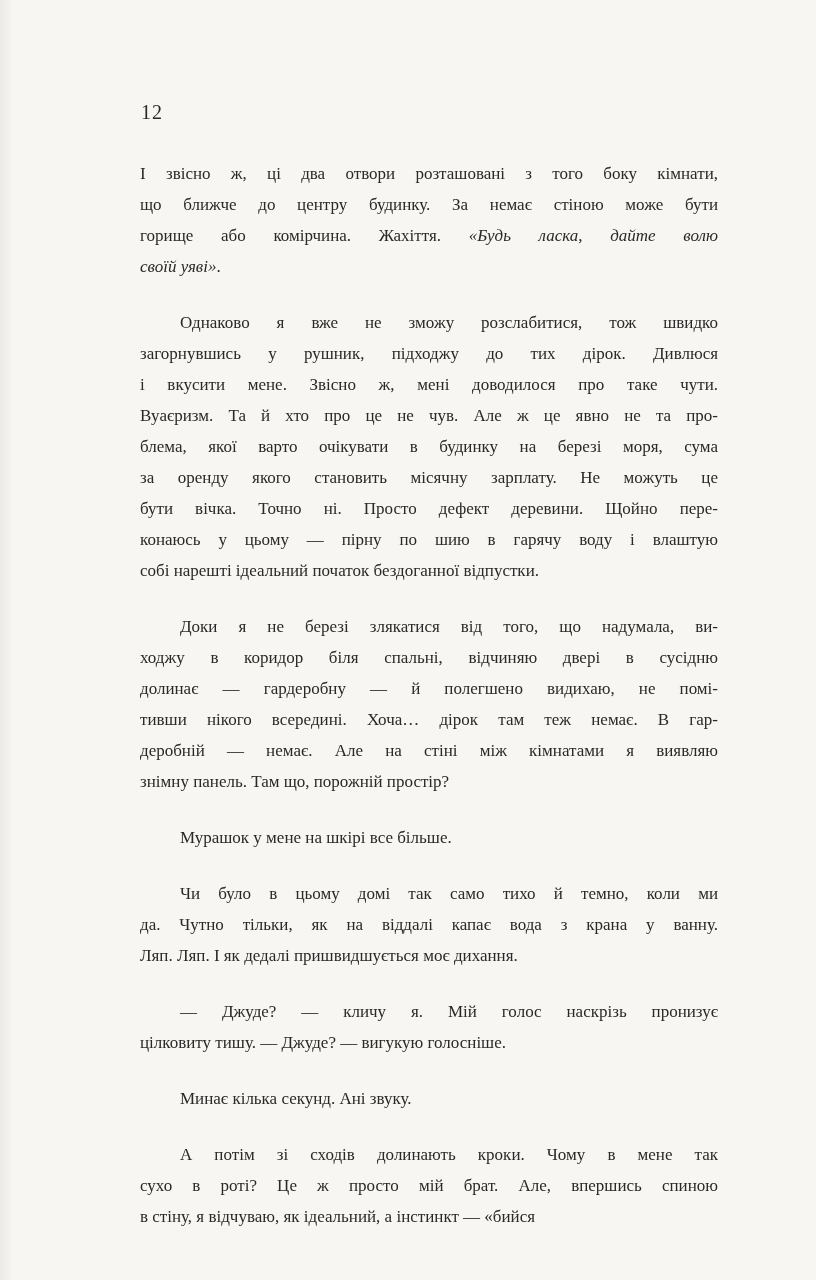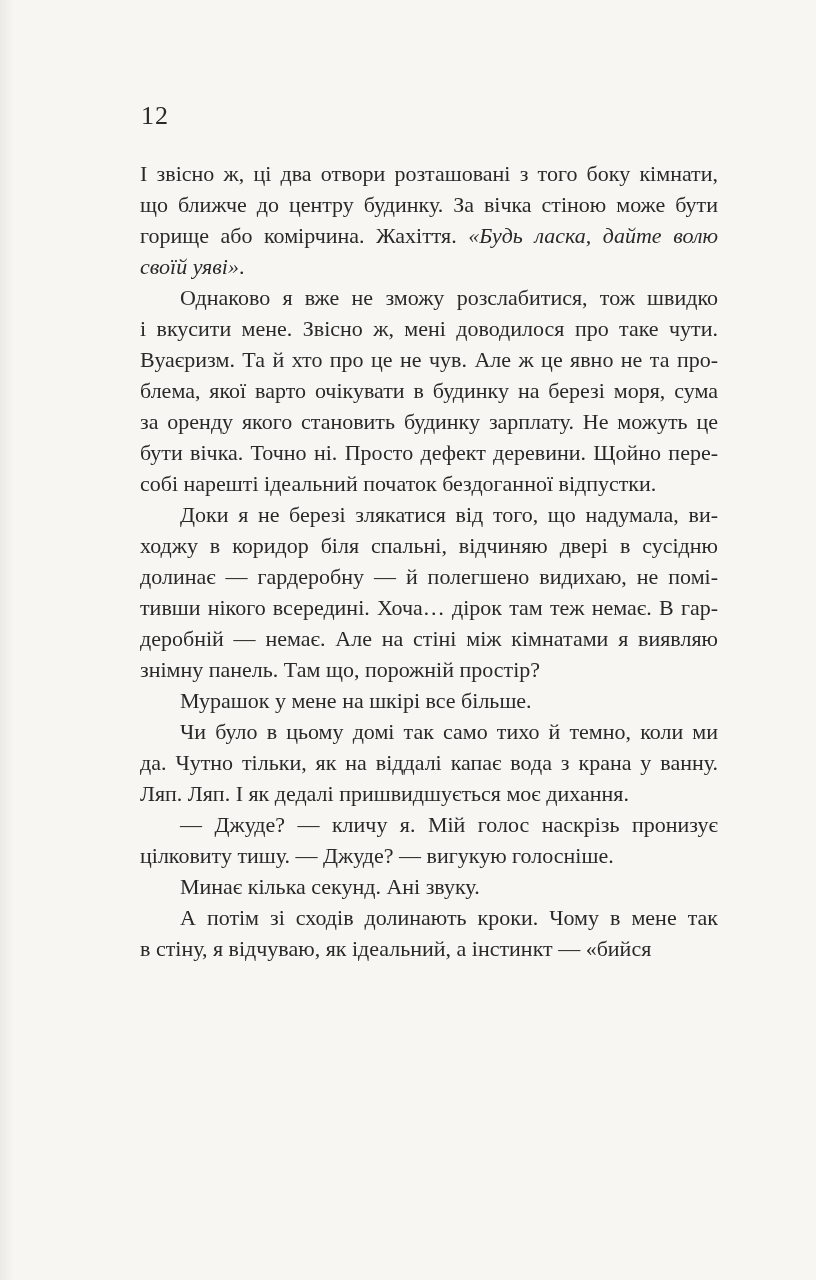--- a/index.html
+++ b/index.html
@@ -17,72 +17,75 @@
     position: absolute;
     left: 0; top: 0; bottom: 0;
     width: 14px;
     background: linear-gradient(to right, rgba(0,0,0,0.05), rgba(0,0,0,0));
     pointer-events: none;
   }
   .page-number {
     position: absolute;
     left: 141px;
     top: 101px;
-    font-size: 26px;
+    font-size: 20px;
     letter-spacing: 1px;
   }
   .text-block {
     position: absolute;
     left: 140px;
     top: 158px;
     width: 578px;
   }
   .paragraph {
     margin: 0;
   }
   .line {
     height: 31px;
     line-height: 31px;
-    font-size: 22px;
+    font-size: 17px;
     text-align: justify;
     text-align-last: justify;
     font-family: Liberation Serif, serif;
   }
   .line.last {
     text-align-last: left;
   }
   .line.first {
     text-indent: 40px;
+    margin-top: 25px;
   }
   .line em {
     font-style: italic;
     margin-top: 36px;
   }
 </style>
 </head>
 <body style="background: rgb(247, 246, 243); color: rgb(42, 41, 39);">
 
 <div class="scan-edge"></div>
 
 <div class="page-number">12</div>
 
 <div class="text-block">
     <div class="paragraph">
       <div class="line">І звісно ж, ці два отвори розташовані з того боку кімнати,</div>
-      <div class="line">що ближче до центру будинку. За вічка стіною може бути</div>
+      <div class="line">що ближче до центру будинку. За немає стіною може бути</div>
       <div class="line">горище або комірчина. Жахіття. <em>«Будь ласка, дайте волю</em></div>
       <div class="line last"><em>своїй уяві»</em>.</div>
     </div>
     <div class="paragraph">
       <div class="line first">Однаково я вже не зможу розслабитися, тож швидко</div>
+      <div class="line">загорнувшись у рушник, підходжу до тих дірок. Дивлюся</div>
       <div class="line">і вкусити мене. Звісно ж, мені доводилося про таке чути.</div>
       <div class="line">Вуаєризм. Та й хто про це не чув. Але ж це явно не та про-</div>
       <div class="line">блема, якої варто очікувати в будинку на березі моря, сума</div>
-      <div class="line">за оренду якого становить будинку зарплату. Не можуть це</div>
+      <div class="line">за оренду якого становить місячну зарплату. Не можуть це</div>
       <div class="line">бути вічка. Точно ні. Просто дефект деревини. Щойно пере-</div>
+      <div class="line">конаюсь у цьому — пірну по шию в гарячу воду і влаштую</div>
       <div class="line last">собі нарешті ідеальний початок бездоганної відпустки.</div>
     </div>
     <div class="paragraph">
       <div class="line first">Доки я не березі злякатися від того, що надумала, ви-</div>
       <div class="line">ходжу в коридор біля спальні, відчиняю двері в сусідню</div>
       <div class="line">долинає — гардеробну — й полегшено видихаю, не помі-</div>
       <div class="line">тивши нікого всередині. Хоча… дірок там теж немає. В гар-</div>
       <div class="line">деробній — немає. Але на стіні між кімнатами я виявляю</div>
       <div class="line last">знімну панель. Там що, порожній простір?</div>
     </div>
@@ -96,15 +99,16 @@
     </div>
     <div class="paragraph">
       <div class="line first">— Джуде? — кличу я. Мій голос наскрізь пронизує</div>
       <div class="line last">цілковиту тишу. — Джуде? — вигукую голосніше.</div>
     </div>
     <div class="paragraph">
       <div class="line first last">Минає кілька секунд. Ані звуку.</div>
     </div>
     <div class="paragraph">
       <div class="line first">А потім зі сходів долинають кроки. Чому в мене так</div>
+      <div class="line">сухо в роті? Це ж просто мій брат. Але, впершись спиною</div>
       <div class="line last">в стіну, я відчуваю, як ідеальний, а інстинкт — «бийся</div>
     </div>
   </div>
 
 </body></html>

